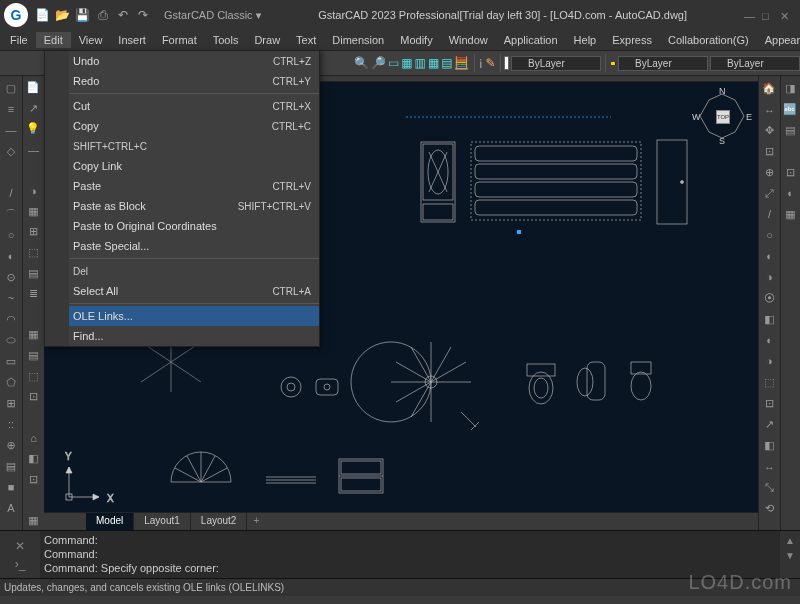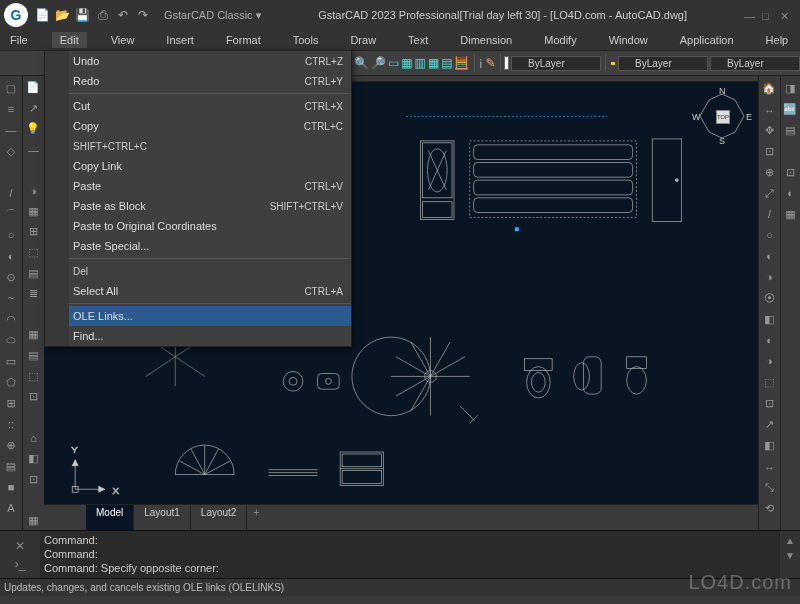--- a/index.html
+++ b/index.html
@@ -9,21 +9,21 @@
 .titlebar { height: 30px; background: #333; display: flex; align-items: center; padding: 0 4px; }
 .logo { width: 24px; height: 24px; background: #fff; border-radius: 50%; display: flex; align-items: center; justify-content: center; color: #0066cc; font-weight: bold; font-size: 14px; margin-right: 6px; }
 .qat { display: flex; gap: 2px; align-items: center; margin-right: 8px; }
 .qat-btn { width: 18px; height: 18px; display: flex; align-items: center; justify-content: center; color: #aaa; font-size: 12px; cursor: pointer; }
 .workspace-sel { color: #aaa; font-size: 11px; margin-left: 4px; }
 .title-text { flex: 1; text-align: center; color: #ccc; font-size: 11px; }
 .winctrl { display: flex; gap: 8px; padding-right: 6px; }
 .winctrl span { width: 10px; height: 10px; color: #888; cursor: pointer; font-size: 11px; }
 
 
-.menubar { height: 20px; background: #333; display: flex; align-items: center; padding: 0 2px; gap: 16px; font-size: 11px; }
+.menubar { height: 20px; background: #333; display: flex; align-items: center; padding: 0 2px; gap: 0; font-size: 11px; }
 .menubar .mitem { padding: 2px 8px; color: #ccc; cursor: pointer; }
 .menubar .mitem.active { background: #4a4a4a; }
 
 
 .toolbar-row { height: 26px; background: #3f3f3f; border-top: 1px solid #222; border-bottom: 1px solid #222; display: flex; align-items: center; padding-left: 40px; gap: 2px; }
 .tool-btn { width: 22px; height: 22px; display: flex; align-items: center; justify-content: center; color: #aaa; font-size: 12px; cursor: pointer; }
 .tool-sep { width: 1px; height: 18px; background: #555; margin: 0 2px; }
 .layer-swatch { width: 14px; height: 14px; background: #fff; border: 1px solid #666; }
 .layer-sel { background: #2a2a2a; color: #ccc; border: 1px solid #555; padding: 1px 18px 1px 16px; font-size: 10px; min-width: 90px; }
 .pencil { width: 18px; height: 3px; background: linear-gradient(90deg,#ffcc00 70%,#555 70%,#555 80%,#222 80%); margin-left: 2px;}
@@ -40,31 +40,31 @@
 .canvas-tb { height: 6px; background: #3a3a3a; border-bottom: 1px solid #222;}
 .canvas { flex: 1; background: #0a1524; position: relative; overflow: hidden; }
 .canvas svg { width: 100%; height: 100%; }
 
 
 .compass { position: absolute; right: 8px; top: 6px; width: 56px; height: 56px; }
 .compass .dir { position: absolute; color: #ccc; font-size: 9px; }
 .compass .cube { position: absolute; left: 22px; top: 22px; width: 14px; height: 14px; background: #ddd; border: 1px solid #888; font-size: 6px; color: #333; display:flex; align-items:center; justify-content:center;}
 
 
-.dropdown { position: absolute; left: 44px; top: 50px; width: 308px; background: #3f3f3f; border: 1px solid #222; z-index: 100; box-shadow: 2px 2px 6px rgba(0,0,0,0.5); }
+.dropdown { position: absolute; left: 44px; top: 50px; width: 276px; background: #3f3f3f; border: 1px solid #222; z-index: 100; box-shadow: 2px 2px 6px rgba(0,0,0,0.5); }
 .dd-row { display: flex; align-items: center; height: 20px; padding: 0 8px 0 4px; color: #ddd; font-size: 11px; cursor: pointer; }
 .dd-row:hover, .dd-row.hover { background: #2b5a8e; }
 .dd-icon { width: 18px; height: 16px; margin-right: 6px; display: flex; align-items: center; justify-content: center; font-size: 11px; }
 .dd-label { flex: 1; }
 .dd-short { color: #ccc; font-size: 10px; text-align: center; }
 .dd-sep { height: 1px; background: #555; margin: 2px 0; }
 .dd-left-strip { position: absolute; left: 0; top: 0; bottom: 0; width: 24px; background: #383838; }
 
 
-.layout-tabs { height: 26px; background: #3a3a3a; display: flex; align-items: stretch; font-size: 10px; border-top: 1px solid #222; padding-left: 42px;}
+.layout-tabs { height: 18px; background: #3a3a3a; display: flex; align-items: stretch; font-size: 10px; border-top: 1px solid #222; padding-left: 42px;}
 .layout-tabs .ltab { padding: 2px 10px; color: #ccc; cursor: pointer; border-right: 1px solid #222;}
 .layout-tabs .ltab.active { background: #0a1524; color: #fff; }
 .layout-tabs .plus { padding: 2px 6px; color: #888; cursor: pointer;}
 
 
 .cmdline { height: 48px; background: #2a2a2a; border-top: 1px solid #111; display: flex; }
 .cmd-left { width: 40px; background: #333; display: flex; flex-direction: column; align-items: center; justify-content: center; gap: 4px;}
 .cmd-left span { color: #888; font-size: 12px; cursor: pointer;}
 .cmd-body { flex: 1; font-family: "Consolas", monospace; font-size: 11px; color: #ccc; padding: 2px 4px; line-height: 14px; overflow: hidden;}
 .cmd-right { width: 20px; background: #333; display:flex; flex-direction:column; align-items:center; gap:4px; padding-top:4px;}

